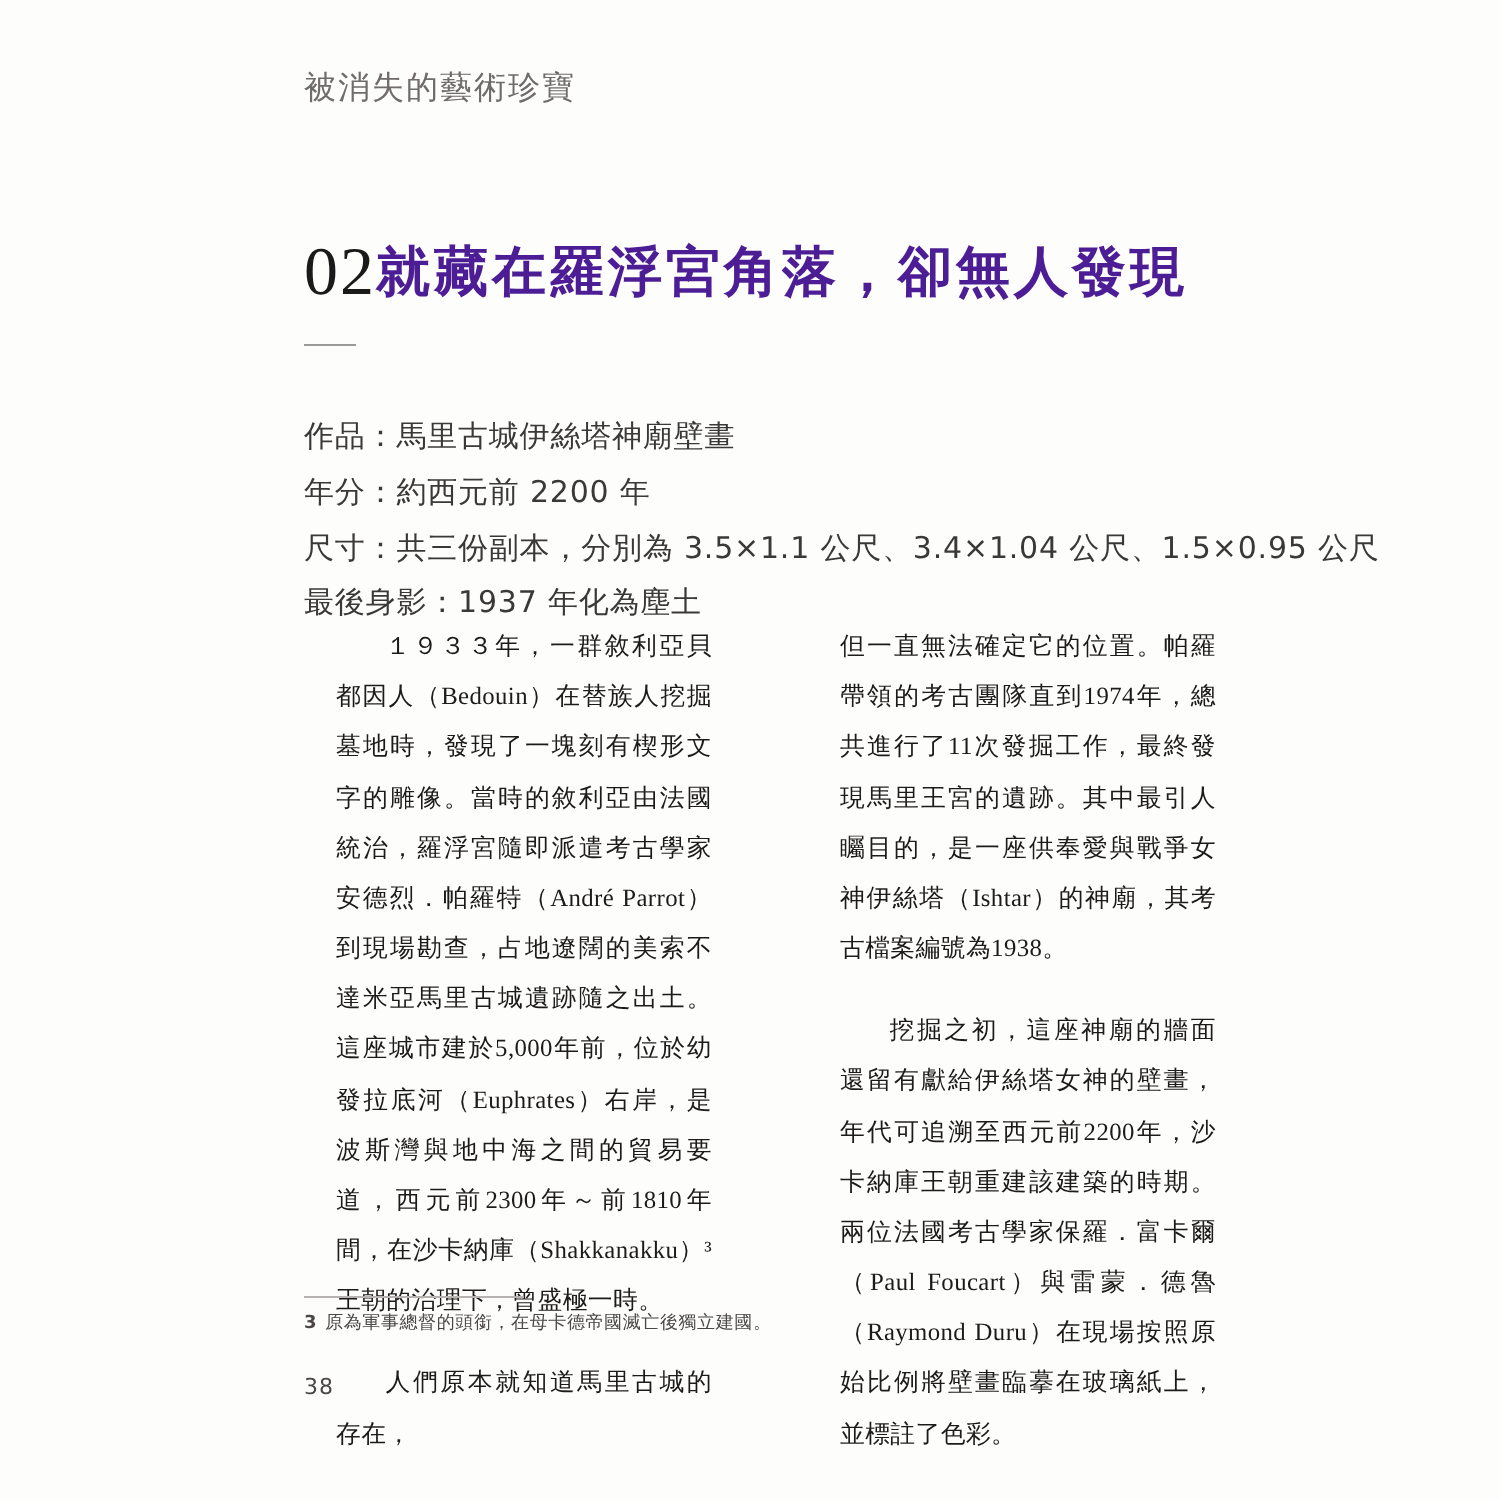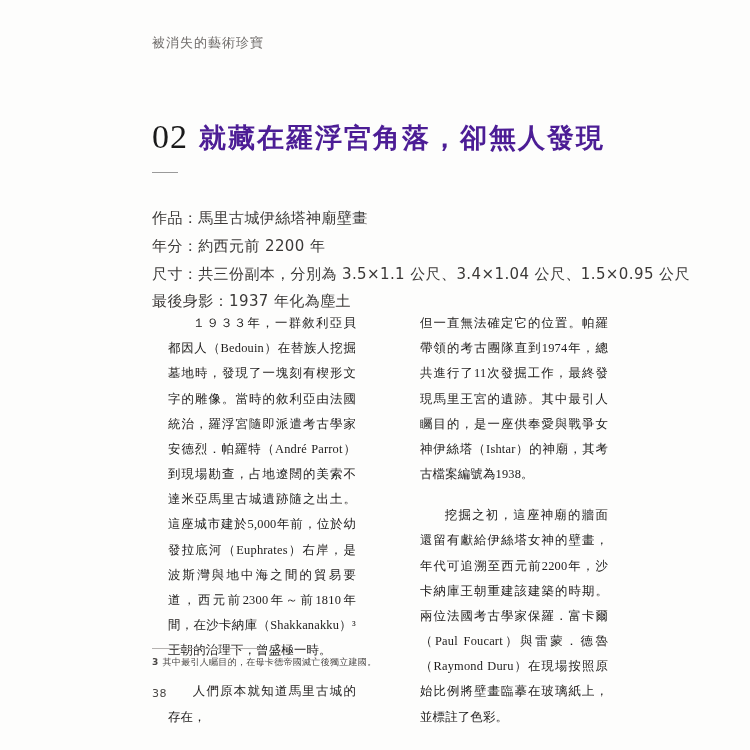--- a/index.html
+++ b/index.html
@@ -18,35 +18,35 @@
     position: relative;
     width: 750px;
     height: 750px;
     box-sizing: border-box;
     background: #fdfdfc;
   }
   .running-head {
     position: absolute;
     top: 34px;
     left: 152px;
-    font-size: 13px;
+    font-size: 16px;
     letter-spacing: 1px;
     color: #6f6c6a;
     font-family: "DejaVu Sans", "Liberation Sans", sans-serif;
   }
   .title-block {
     position: absolute;
     top: 118px;
     left: 152px;
     width: 470px;
   }
   .chapter-line {
     display: flex;
-    align-items: flex-end;
-    gap: 11px;
+    align-items: flex-start;
+    gap: 0;
   }
   .chapter-num {
     font-size: 34px;
     font-weight: 400;
     letter-spacing: 1px;
     color: #1a1a1a;
     font-family: "Liberation Serif", serif;
   }
   .chapter-title {
     font-size: 27px;
@@ -158,18 +158,18 @@
       <p class="indent">人們原本就知道馬里古城的存在，</p>
     </div>
     <div class="col">
       <p>但一直無法確定它的位置。帕羅帶領的考古團隊直到1974年，總共進行了11次發掘工作，最終發現馬里王宮的遺跡。其中最引人矚目的，是一座供奉愛與戰爭女神伊絲塔（Ishtar）的神廟，其考古檔案編號為1938。</p>
       <p class="indent">挖掘之初，這座神廟的牆面還留有獻給伊絲塔女神的壁畫，年代可追溯至西元前2200年，沙卡納庫王朝重建該建築的時期。兩位法國考古學家保羅．富卡爾（Paul Foucart）與雷蒙．德魯（Raymond Duru）在現場按照原始比例將壁畫臨摹在玻璃紙上，並標註了色彩。</p>
     </div>
   </div>
 
   <div class="footnote-rule"></div>
   <div class="footnote">
-    <span class="fn-num">3</span><span>其中最引人矚目的，在母卡德帝國滅亡後獨立建國。</span>
+    <span class="fn-num">3</span><span>原為軍事總督的頭銜，在母卡德帝國滅亡後獨立建國。</span>
   </div>
 
   <div class="folio">38</div>
 
 </div>
 
 </body></html>

